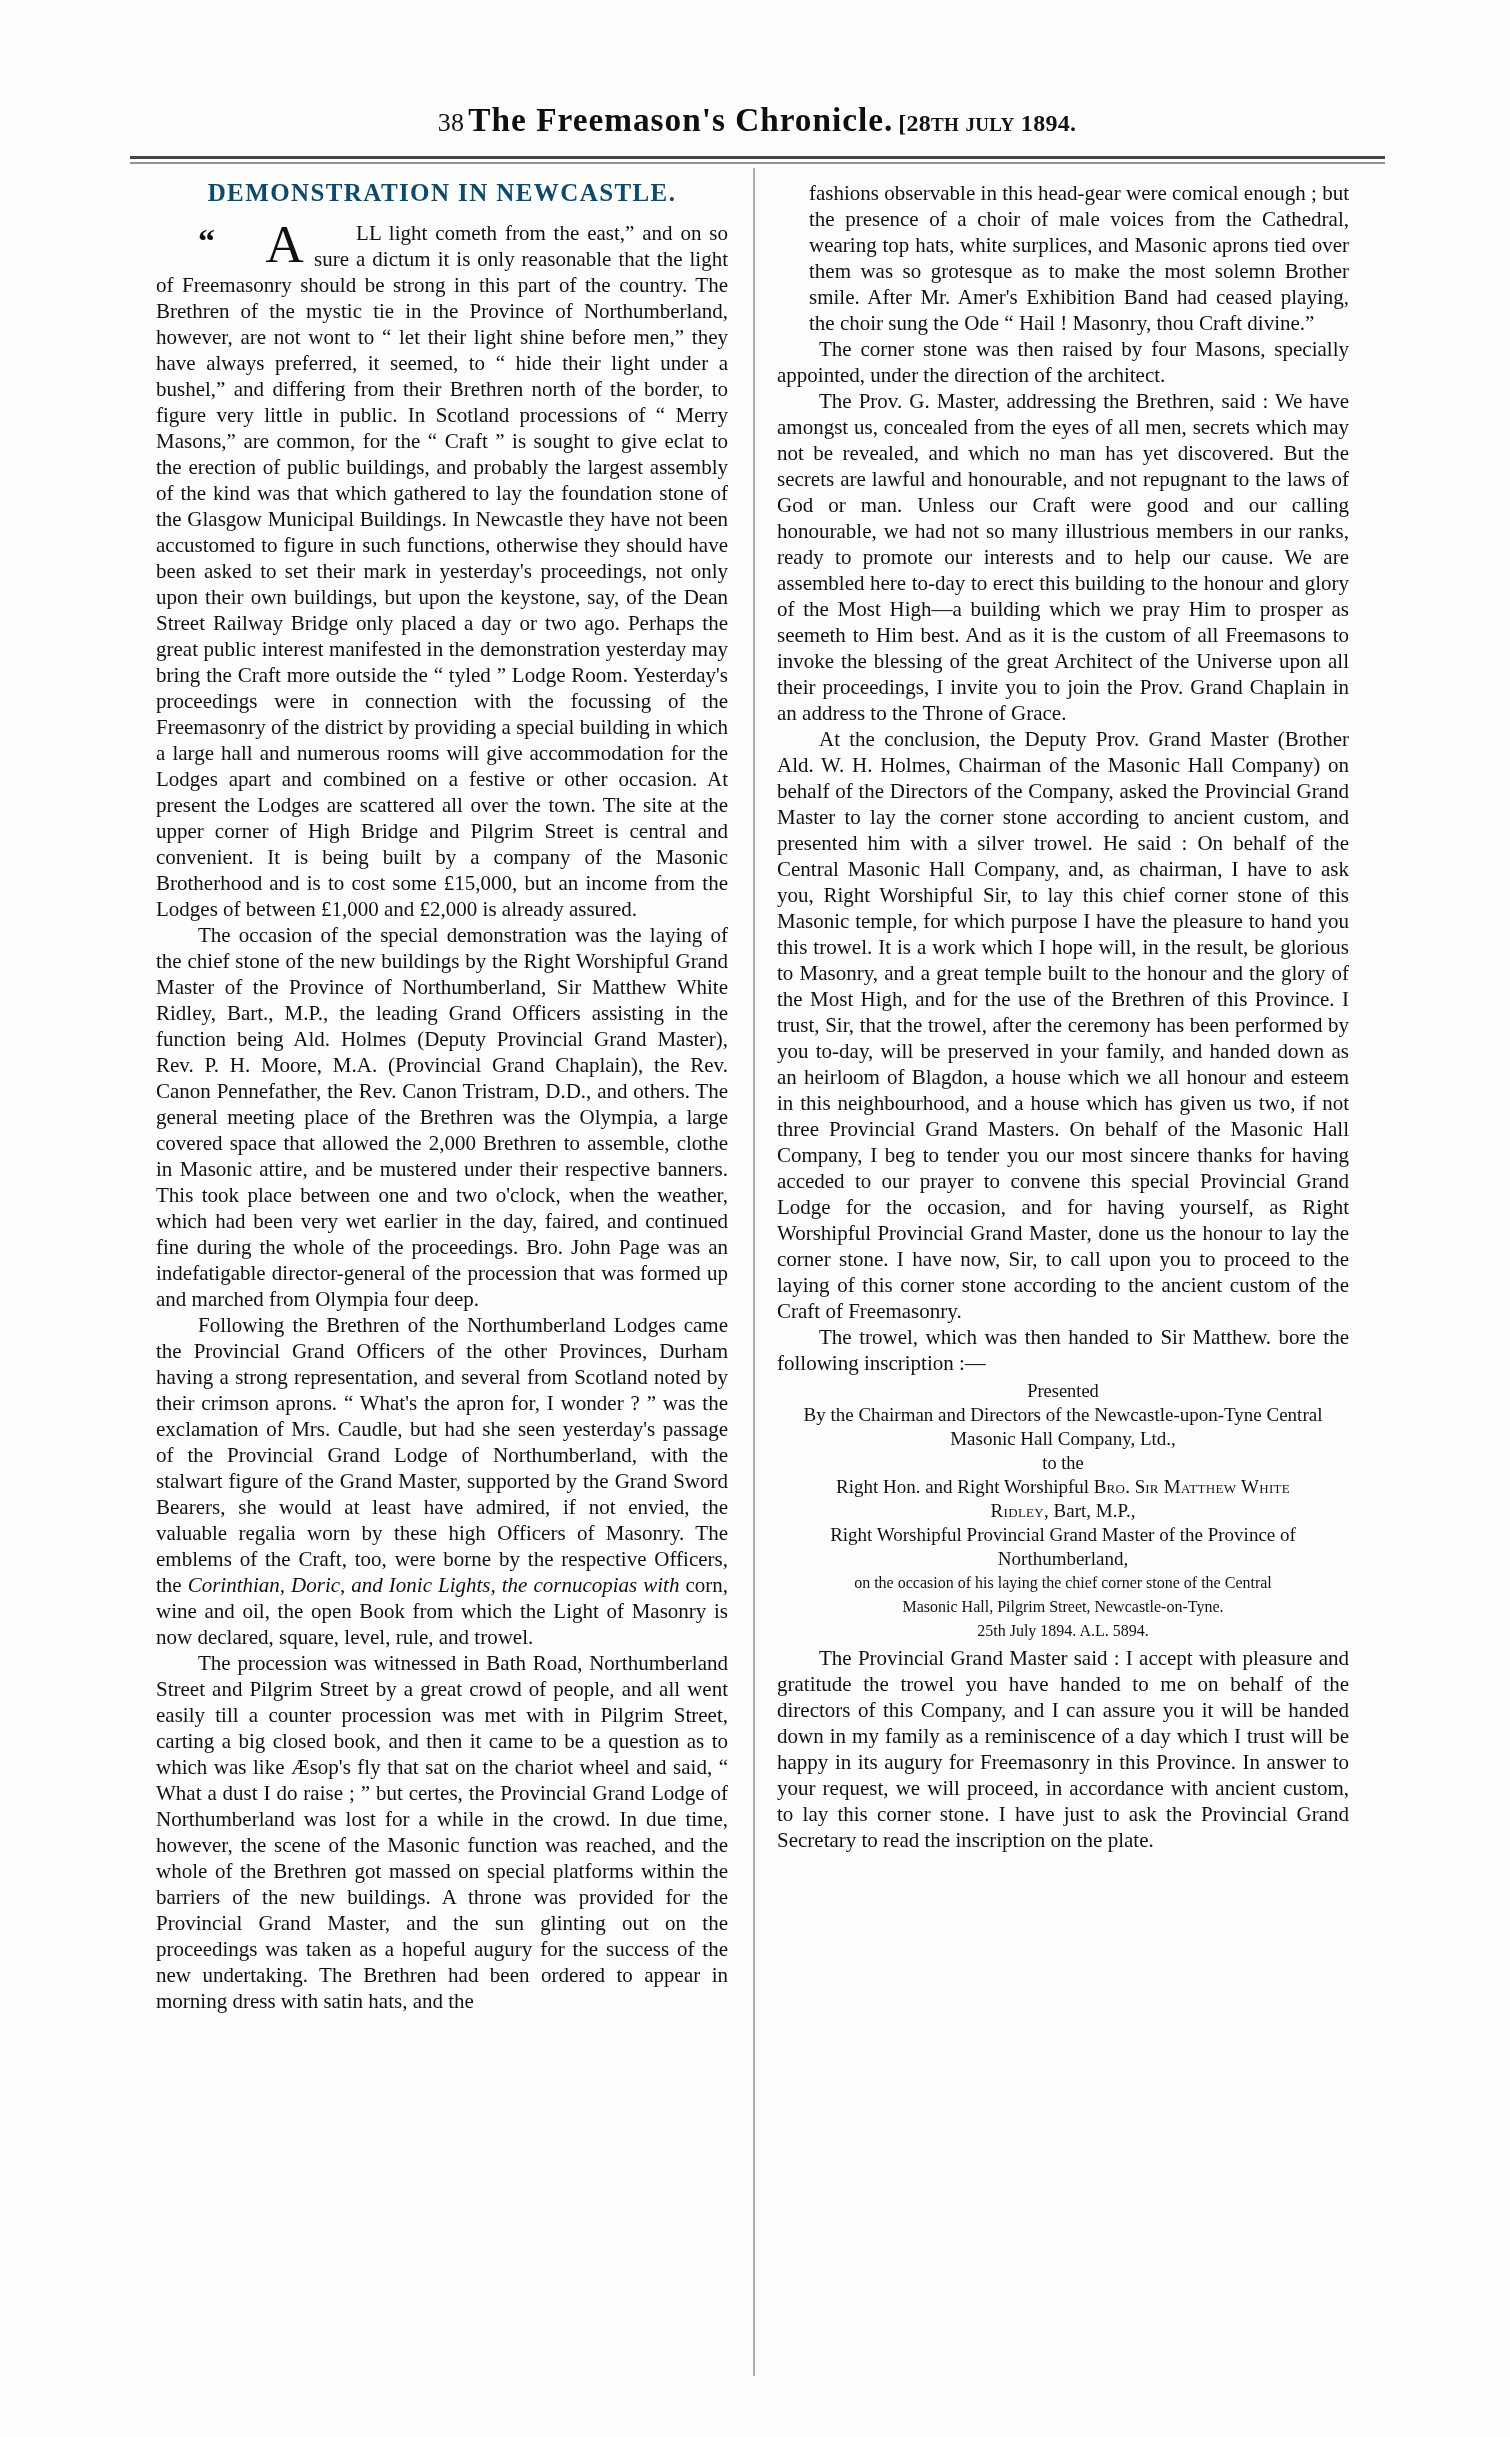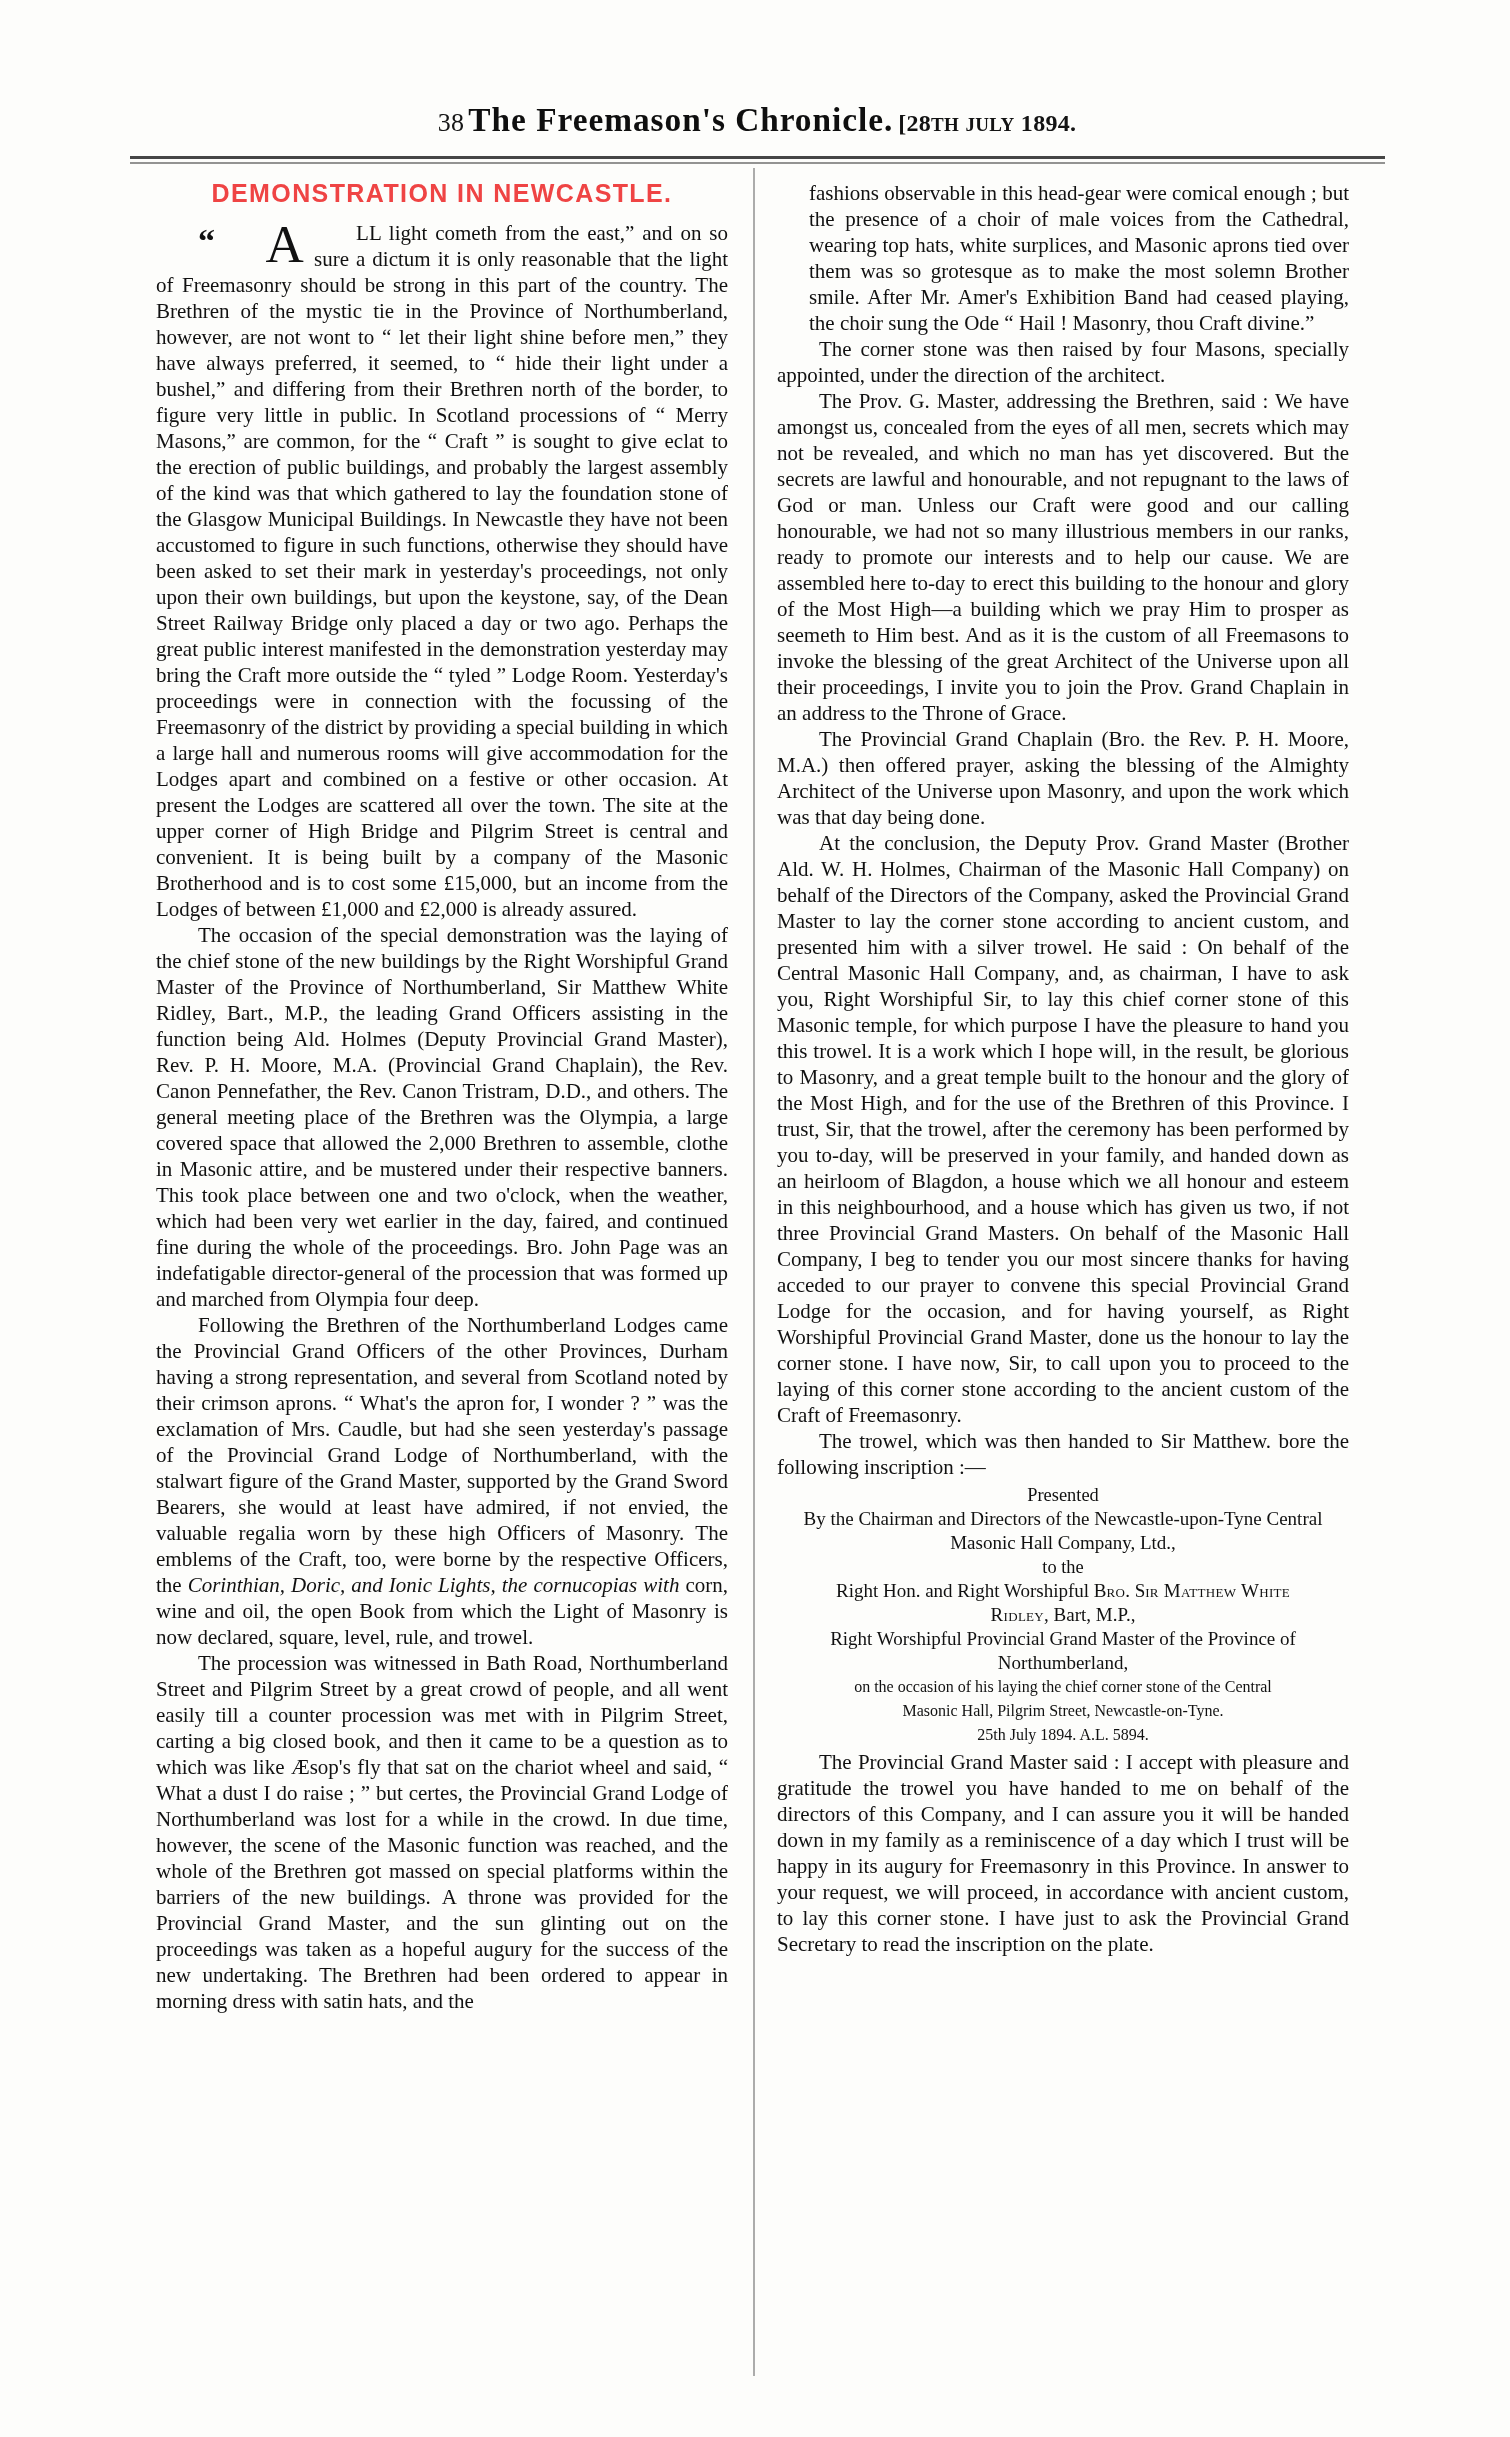--- a/index.html
+++ b/index.html
@@ -103,26 +103,26 @@
     text-align: justify;
     text-justify: inter-word;
     color: #111111;
     hyphens: manual;
   }
   #col-left  { left: 156px; }
   #col-right { left: 777px; }
 
   .col-head {
     text-align: center;
-    font-family: Liberation Sans, sans-serif;
+    font-family: Liberation Serif, serif;
     font-weight: bold;
     font-size: 25px;
     letter-spacing: 1.4px;
     margin: 0 0 13.7px 0;
-    color: #ef4444;
+    color: #0c4a6e;
   }
 
   p.para {
     margin: 0;
     text-indent: 2.0em;
     text-align: justify;
   }
   p.para.noindent { text-indent: 0; margin-left: 32px; }
 
   
@@ -199,21 +199,20 @@
   </div>
 
   <div class="column" id="col-right">
 
     <p class="para noindent">fashions observable in this head-gear were comical enough ;  but the presence of a choir of male voices from the Cathedral, wearing top hats, white surplices, and Masonic aprons tied over them was so grotesque as to make the most solemn Brother smile.  After Mr. Amer's Exhibition Band had ceased playing, the choir sung the Ode “ Hail ! Masonry, thou Craft divine.”</p>
 
     <p class="para">The corner stone was then raised by four Masons, specially appointed, under the direction of the architect.</p>
 
     <p class="para">The Prov. G. Master, addressing the Brethren, said : We have amongst us, concealed from the eyes of all men, secrets which may not be revealed, and which no man has yet discovered.  But the secrets are lawful and honourable, and not repugnant to the laws of God or man.  Unless our Craft were good and our calling honourable, we had not so many illustrious members in our ranks, ready to promote our interests and to help our cause.  We are assembled here to-day to erect this building to the honour and glory of the Most High—a building which we pray Him to prosper as seemeth to Him best.  And as it is the custom of all Freemasons to invoke the blessing of the great Architect of the Universe upon all their proceedings, I invite you to join the Prov. Grand Chaplain in an address to the Throne of Grace.</p>
 
-    <p class="para">The Provincial Grand Chaplain (Bro. the Rev. P. H. Moore, M.A.) then offered prayer, asking the blessing of the Almighty Architect of the Universe upon Masonry, and upon the work which was that day being done.</p>
 
     <p class="para">At the conclusion, the Deputy Prov. Grand Master (Brother Ald. W. H. Holmes, Chairman of the Masonic Hall Company) on behalf of the Directors of the Company, asked the Provincial Grand Master to lay the corner stone according to ancient custom, and presented him with a silver trowel.  He said : On behalf of the Central Masonic Hall Company, and, as chairman, I have to ask you, Right Worshipful Sir, to lay this chief corner stone of this Masonic temple, for which purpose I have the pleasure to hand you this trowel.  It is a work which I hope will, in the result, be glorious to Masonry, and a great temple built to the honour and the glory of the Most High, and for the use of the Brethren of this Province.  I trust, Sir, that the trowel, after the ceremony has been performed by you to-day, will be preserved in your family, and handed down as an heirloom of Blagdon, a house which we all honour and esteem in this neighbourhood, and a house which has given us two, if not three Provincial Grand Masters. On behalf of the Masonic Hall Company, I beg to tender you our most sincere thanks for having acceded to our prayer to convene this special Provincial Grand Lodge for the occasion, and for having yourself, as Right Worshipful Provincial Grand Master, done us the honour to lay the corner stone.  I have now, Sir, to call upon you to proceed to the laying of this corner stone according to the ancient custom of the Craft of Freemasonry.</p>
 
     <p class="para">The trowel, which was then handed to Sir Matthew. bore the following inscription :—</p>
 
     <div class="inscription">
       <span class="ln">Presented</span>
       <span class="ln wide">By the Chairman and Directors of the Newcastle-upon-Tyne Central</span>
       <span class="ln wide">Masonic Hall Company, Ltd.,</span>
       <span class="ln">to the</span>

